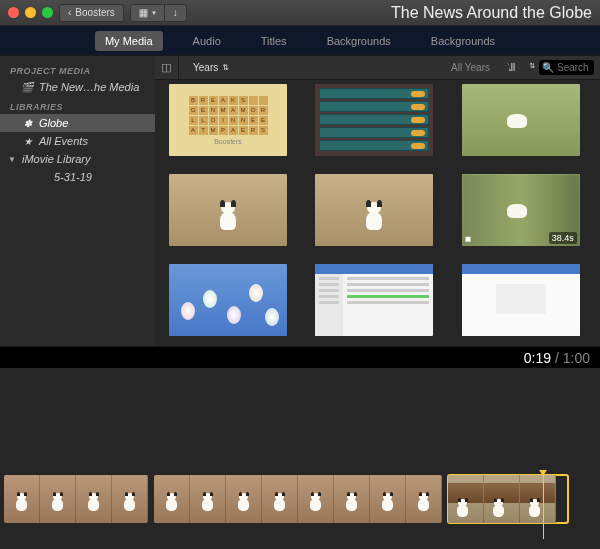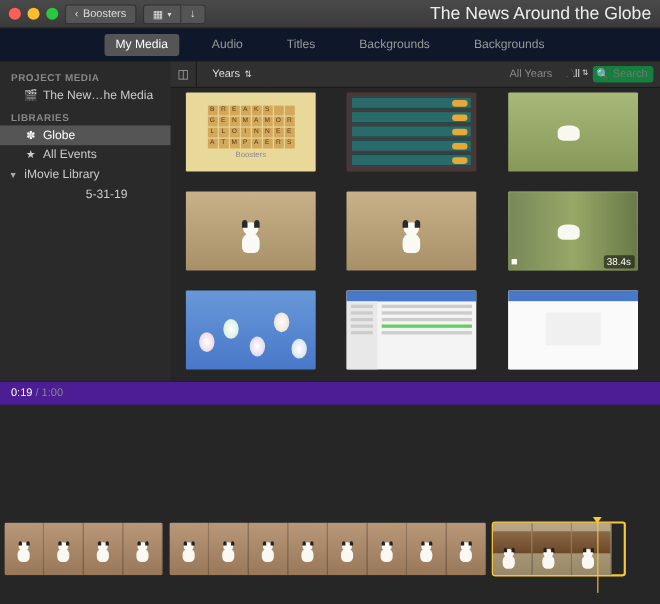--- a/index.html
+++ b/index.html
@@ -12,36 +12,36 @@
   .tb-group { display:flex; }
   .tb-group .tb-btn:first-child{border-radius:3px 0 0 3px;}
   .tb-group .tb-btn:last-child{border-radius:0 3px 3px 0; border-left:none;}
   .title { margin-left:auto; color:#eee; font-size:16px; }
   
   .tabs { height:30px; display:flex; align-items:center; justify-content:center; gap:20px; background:#0f172a; border-bottom:1px solid #1a1a1a;}
   .tab { color:#999; font-size:11px; padding:4px 10px; border-radius:3px; }
   .tab.active { background:#555; color:#fff; }
   
   .main { display:flex; height: 290px; background:#2a2a2a; }
-  .sidebar { width:155px; background:#2a2a2a; padding:4px 0; }
+  .sidebar { width:155px; background:#2a2a2a; padding:4px 0;font-style:italic; }
   .sb-head { color:#888; font-size:9px; letter-spacing:0.5px; padding:6px 10px 2px; font-weight:600;}
   .sb-item { padding:3px 10px 3px 22px; color:#ccc; font-size:11px; display:flex; align-items:center; gap:5px; position:relative;}
   .sb-item.sel { background:#555; color:#fff;}
   .sb-item .ic { width:12px; height:12px; display:inline-flex; align-items:center; justify-content:center; font-size:10px;}
-  .sb-sub { padding-left:54px;margin-left:24px; }
+  .sb-sub { padding-left:54px; }
   .tri { position:absolute; left:8px; font-size:8px; color:#aaa;}
   
   .content { flex:1; display:flex; flex-direction:column; background:#262626;}
   .filterbar { height:24px; display:flex; align-items:center; border-bottom:1px solid #1a1a1a; background:#303030;}
   .fb-icon { width:24px; text-align:center; color:#aaa; border-right:1px solid #1a1a1a; height:100%; display:flex; align-items:center; justify-content:center;}
   .crumb { padding:0 14px; color:#ddd; font-size:10px; height:100%; display:flex; align-items:center; gap:4px; position:relative;}
   .crumb::after { content:""; position:absolute; right:-6px; top:0; width:0; height:0; border-top:12px solid transparent; border-bottom:12px solid transparent; border-left:6px solid #303030;}
   .crumb.mid { color:#888; flex:1; justify-content:flex-end;}
   .search { margin-left:auto; display:flex; align-items:center; gap:4px; padding-right:6px;}
-  .search input { background:#15803d; border:none; color:#ccc; padding:2px 4px 2px 18px; width:55px; font-size:10px; border-radius:3px;}
+  .search input { background:#000000; border:none; color:#ccc; padding:2px 4px 2px 18px; width:55px; font-size:10px; border-radius:3px;}
   .search-wrap { position:relative; }
   .search-wrap .mg { position:absolute; left:3px; top:2px; color:#888; font-size:10px;}
   
   .grid { flex:1; overflow:auto; padding:4px 14px; display:grid; grid-template-columns: repeat(3, 1fr); gap:18px 22px; align-content:start;}
   .thumb { width:118px; height:72px; background:#444; position:relative; border-radius:1px; overflow:hidden;}
   .badge { position:absolute; bottom:2px; right:3px; font-size:9px; color:#fff; background:rgba(0,0,0,.5); padding:1px 3px; border-radius:2px;}
   .cam { position:absolute; bottom:2px; left:3px; color:#fff; font-size:10px;}
   
   
   .t1{background:#e8d89a;display:flex;flex-direction:column;align-items:center;justify-content:center;}
@@ -63,21 +63,21 @@
   .t7{background:linear-gradient(#6898d8,#4878c8);position:relative;}
   .t7 .egg{position:absolute;width:14px;height:18px;border-radius:50%;background:#fff;}
   .t8,.t9{background:#f4f4f4;display:flex;flex-direction:column;}
   .t8 .bar,.t9 .bar{height:10px;background:#4878c8;}
   .t8 .bod{flex:1;display:flex;}
   .t8 .sb{width:28px;background:#e8e8e8;}
   .t8 .ln{height:3px;background:#ccc;margin:3px 4px;}
   .t9 .bod{flex:1;background:#fafafa;padding:10px;}
   .t9 .box{width:50px;height:30px;background:#f0f0f0;margin:auto;}
   
-  .timebar { height:22px; background:#4c1d95; display:flex; align-items:center; padding:0 10px; font-size:10px; border-top:1px solid #1a1a1a;}
+  .timebar { height:22px; background:#000000; display:flex; align-items:center; justify-content:flex-end; padding:0 10px; font-size:14px; border-top:1px solid #1a1a1a;}
   .timebar .cur{color:#fff;} .timebar .tot{color:#888;}
   
   .timeline-area { height:181px; background:#262626; position:relative; overflow:hidden;}
   .track { position:absolute; bottom:18px; left:0; right:0; height:56px; display:flex; gap:6px; padding:0 4px;}
   .clip { height:48px; display:flex; border-radius:2px; overflow:hidden; position:relative;}
   .clip.sel { outline:2px solid #f8c838; outline-offset:-1px;}
   .frame { width:36px; height:100%; background:linear-gradient(#b89878,#987858); position:relative; border-right:1px solid rgba(0,0,0,.2);}
   .frame .fdog{position:absolute;width:14px;height:18px;left:11px;top:18px;}
   .frame .fdog .fb{width:11px;height:12px;background:#faf8f2;border-radius:40%;position:absolute;bottom:0;left:1px;}
   .frame .fdog .fh{width:9px;height:8px;background:#faf8f2;border-radius:50%;position:absolute;top:0;left:2px;}
@@ -153,21 +153,21 @@
           <span>◫</span>
         </div>
       <div class="crumb">
         <span>Years</span>
         <span style="font-size:8px">⇅</span>
       </div>
       <div class="crumb mid">
         <span>All Years</span>
       </div>
       <div class="search">
-        <span style="color:#ddd;font-size:10px;display:flex;gap:2px;">
+        <span style="color:#ddd;font-size:10px;display:flex;gap:14px;">
           <span>All</span>
           <span style="font-size:7px">⇅</span>
         </span>
         <div class="search-wrap">
           <span class="mg">🔍</span>
           <input placeholder="Search" style="">
         </div>
       </div>
     </div>
 

